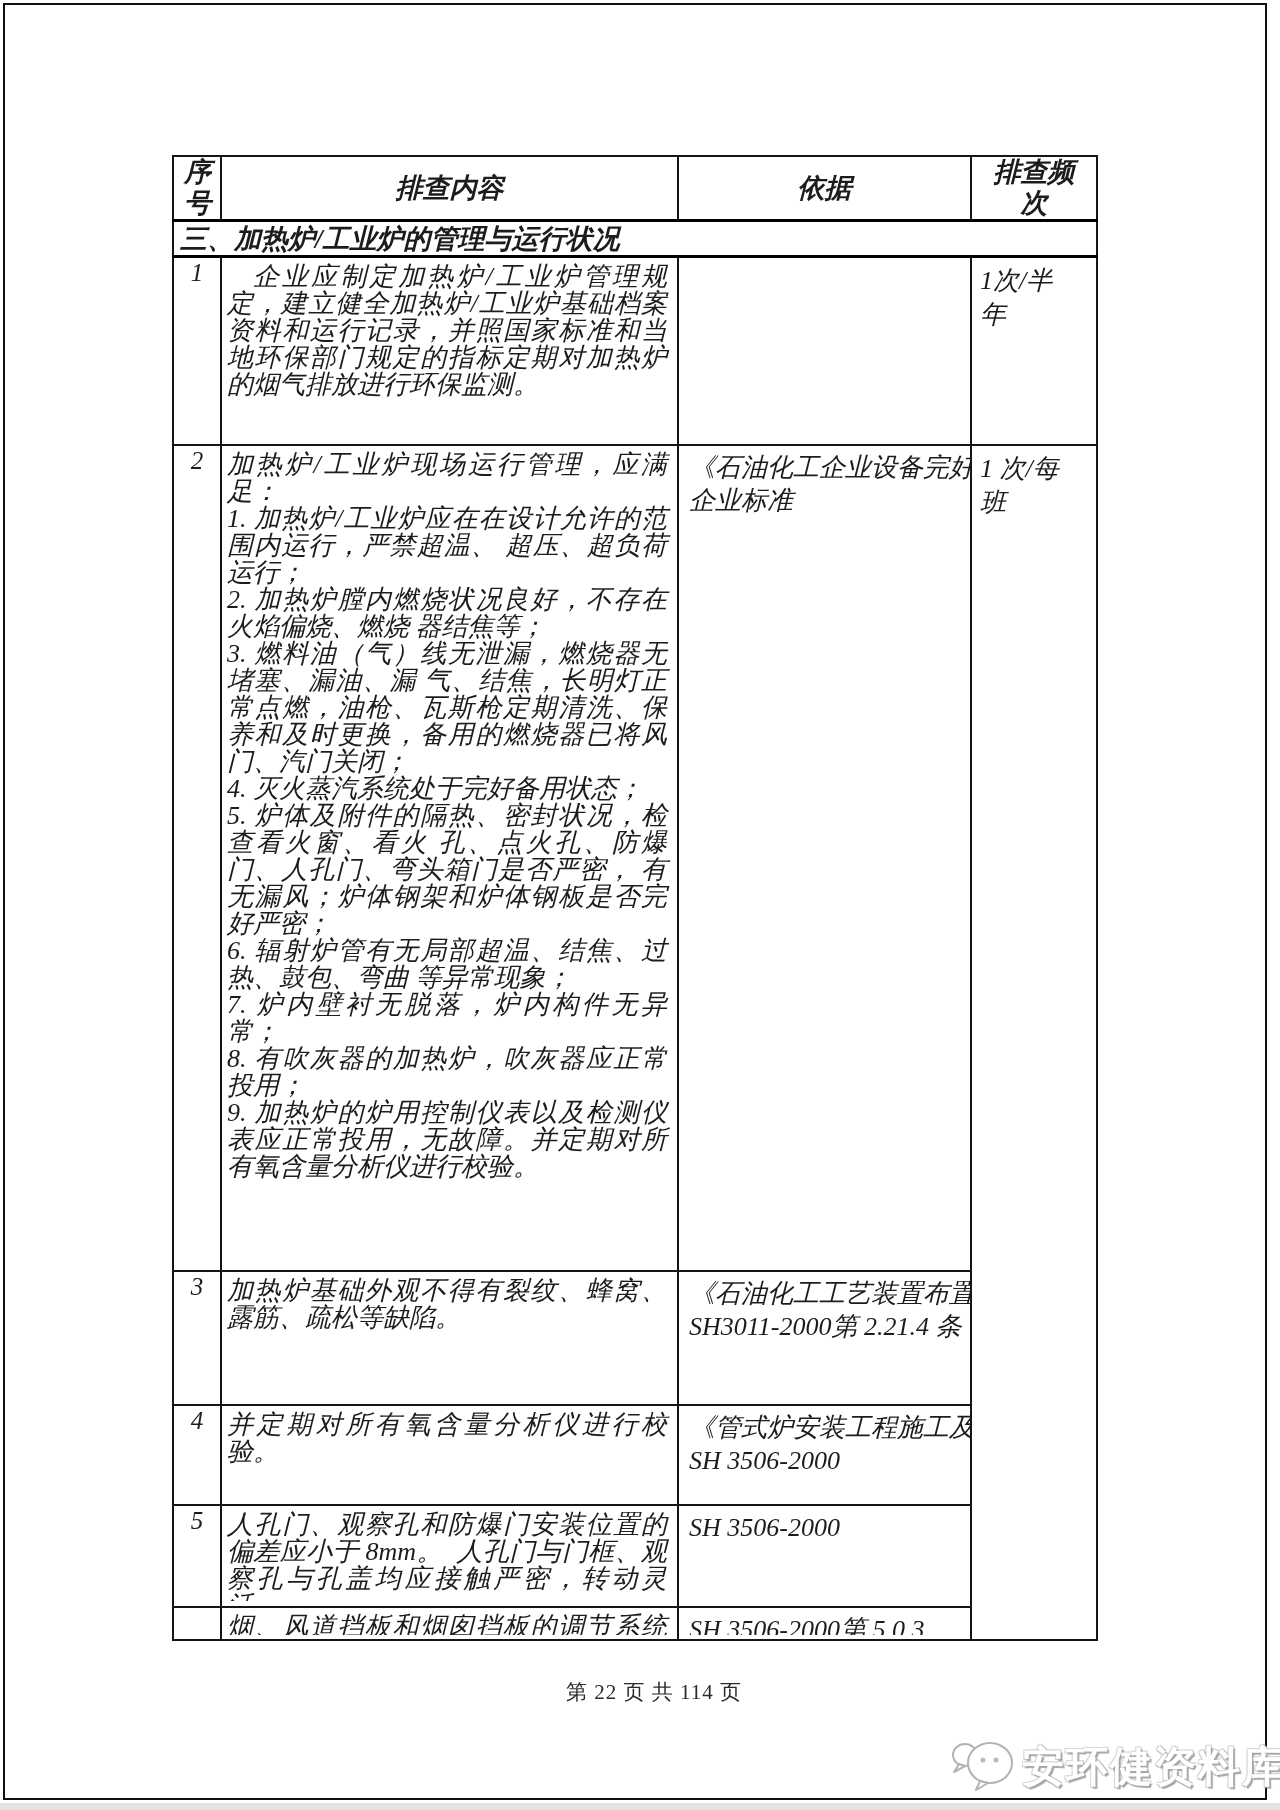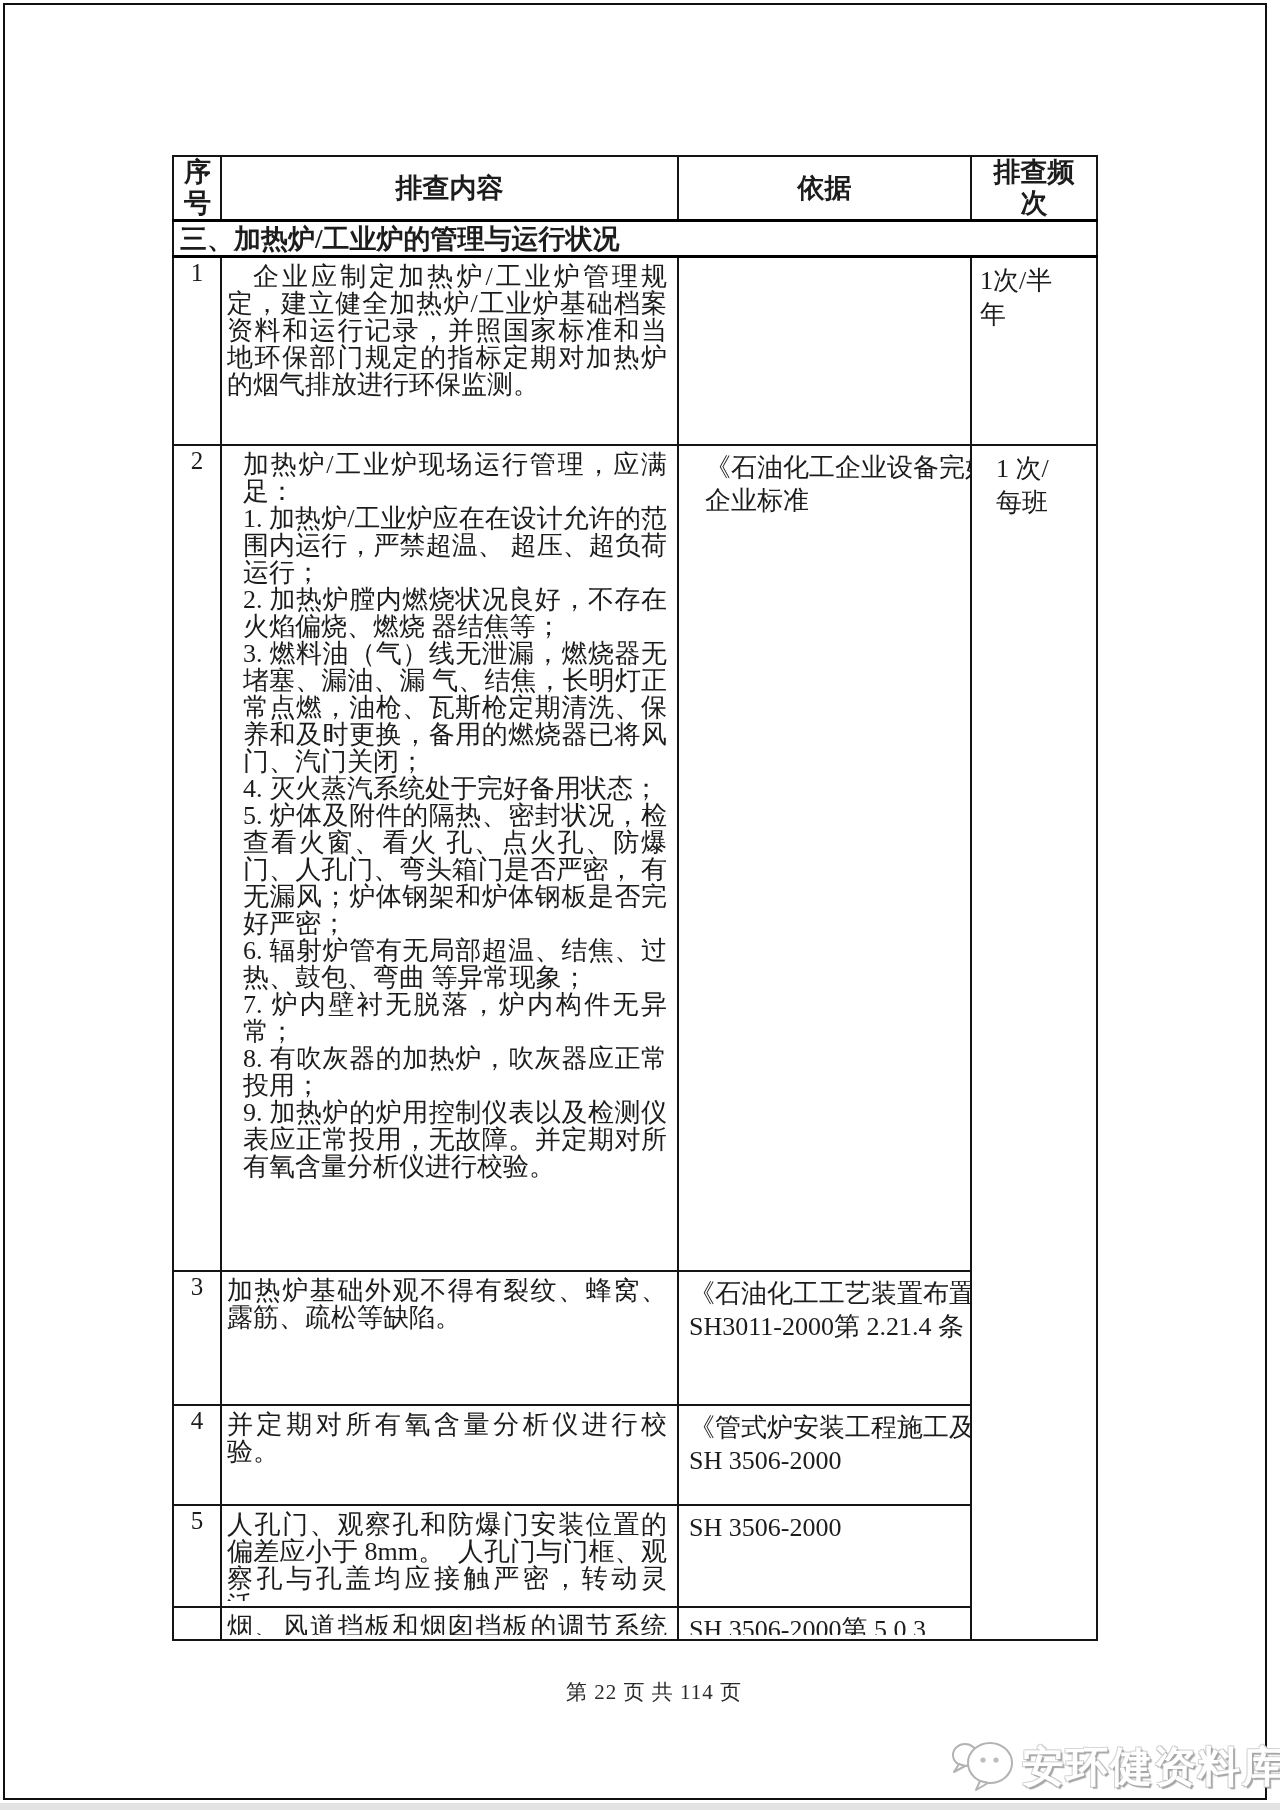--- a/index.html
+++ b/index.html
@@ -12,21 +12,21 @@
   .page-border {
     position:absolute; left:3px; top:3px; width:1264px; height:1797px;
     border:2px solid #101010; background:transparent; pointer-events:none;
   }
   .bottom-strip {
     position:absolute; left:0; bottom:0; width:1280px; height:7px; background:#e3e3e3;
   }
 
   table.checklist {
     position:absolute; left:172px; top:155px; width:924px;
-    border-collapse:collapse; table-layout:fixed;
+    border-collapse:collapse; table-layout:fixed;font-style:italic;
   }
   table.checklist td, table.checklist th {
     border:2px solid #151515; vertical-align:top; padding:0; font-weight:normal;
   }
   tr.hdr th {
     font-size:27px; font-weight:bold; text-align:center; vertical-align:middle;
     line-height:31px; padding:0 10px;
   }
   tr.hdr { height:64px; }
   tr.section-row { height:36px; }
@@ -61,26 +61,26 @@
   .seq {
     text-align:center; font-size:25px; line-height:30px;
   }
   .pt-r1 { padding-top:46px; }
   .pt-r2 { padding-top:182px; }
   .pt-r3 { padding-top:6px; }
   .pt-r4 { padding-top:6px; }
   .pt-r5 { padding-top:39px; }
 
   .h-r1 { height:181px; }
-  .h-r2 { height:819px;margin-left:16px; }
+  .h-r2 { height:819px; }
   .h-r3 { height:127px; }
   .h-r4 { height:93px; }
   .h-r5 { height:95px; }
   .h-r6 { height:27px; }
-  .h-freqspan { height:1188px;margin-left:16px; }
+  .h-freqspan { height:1188px; }
 
   .footer {
     position:absolute; left:14px; top:1678px; width:1280px; text-align:center;
     font-size:21px; letter-spacing:1px; color:#2a2a2a;
   }
 
   .watermark {
     position:absolute; left:950px; top:1736px; display:flex; align-items:center;
   }
   .wm-icon { margin-right:6px; }

